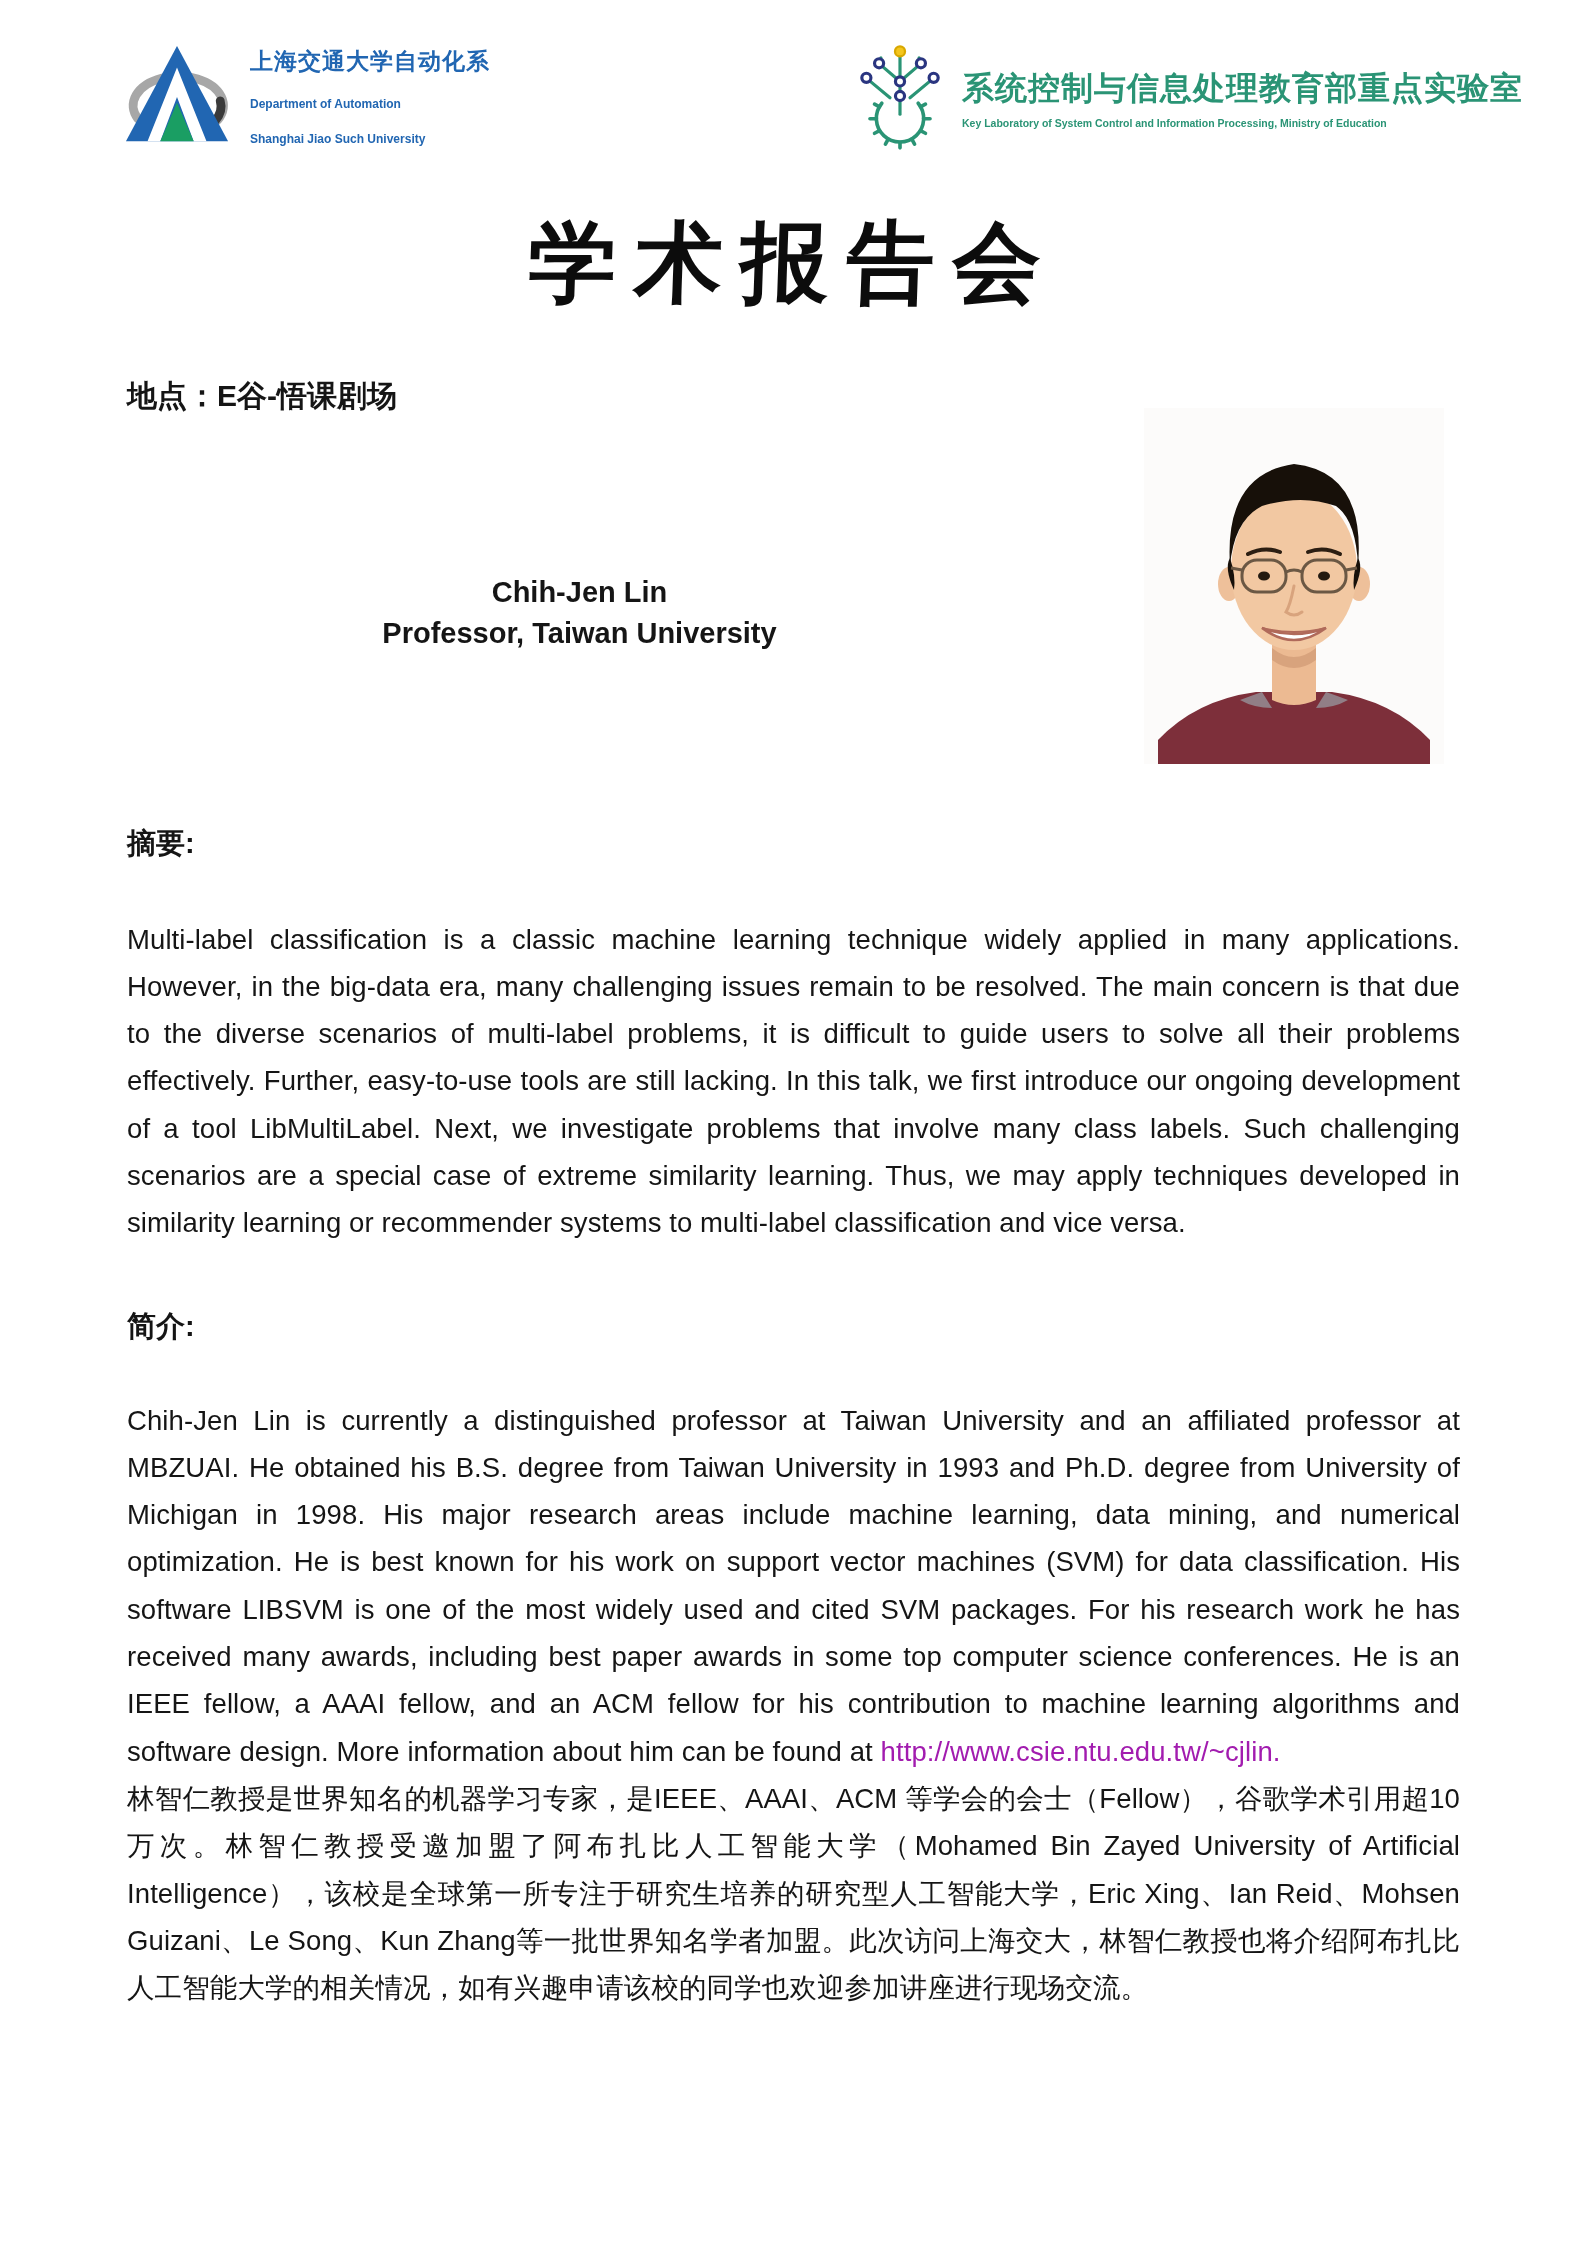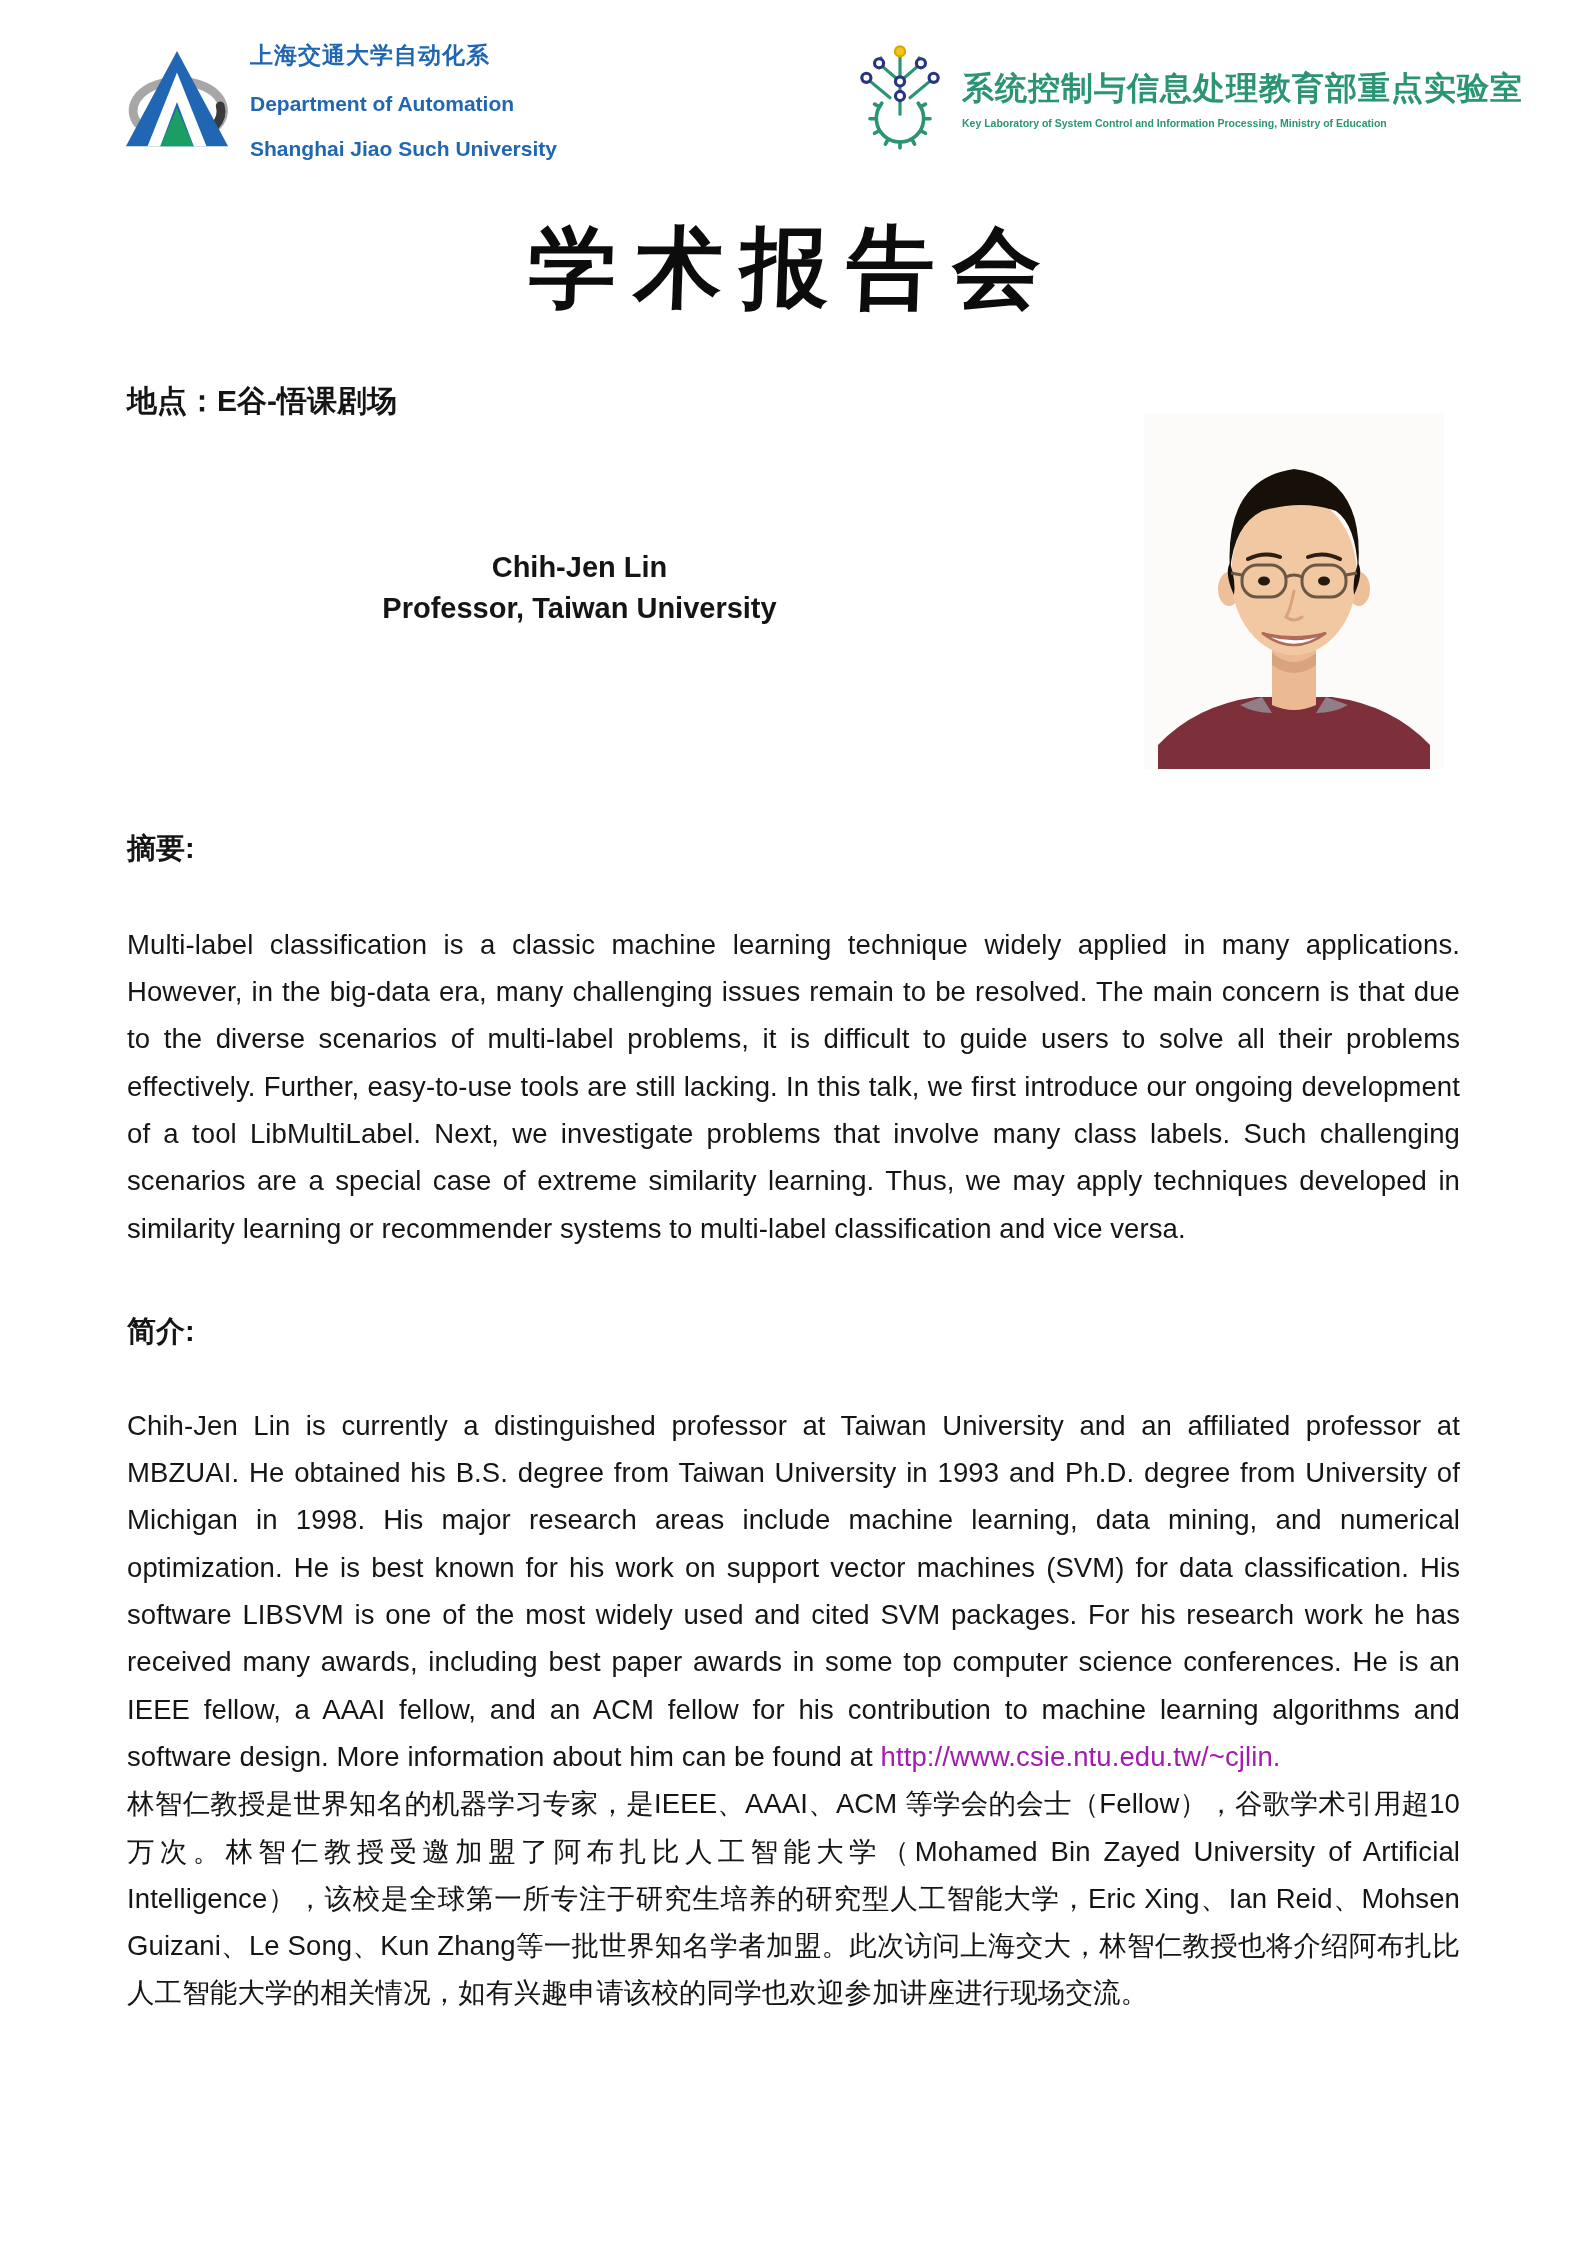--- a/index.html
+++ b/index.html
@@ -7,40 +7,40 @@
     width:1587px;height:2245px;position:relative;background:#ffffff;
     font-family:"Liberation Sans",sans-serif;color:#151515;overflow:hidden;
   }
   .content{padding:0 127px;}
 
   
   .header{display:flex;justify-content:space-between;align-items:flex-start;padding:40px 64px 0 118px;}
   .logo-block{display:flex;align-items:center;}
   .logo-left-text{margin-left:14px;color:#2166b2;}
   .logo-left-text .cn{font-size:23px;font-weight:bold;letter-spacing:1px;}
-  .logo-left-text .en{font-size:21px;font-weight:bold;line-height:1.15;margin-top:21px;}
+  .logo-left-text .en{font-size:12px;font-weight:bold;line-height:1.15;margin-top:21px;}
   .logo-right-text{margin-left:12px;color:#2a9475;}
   .logo-right-text .cn{font-size:32px;font-weight:bold;letter-spacing:1px;}
   .logo-right-text .en{font-size:10.5px;font-weight:bold;margin-top:6px;}
 
   
   .banner{
     margin-top:48px;text-align:center;font-family:"DejaVu Serif",serif;
     font-size:88px;font-weight:bold;letter-spacing:18px;color:#0c0c0c;
     transform:skewX(-2deg);
   }
 
   
   .meta{margin-top:50px;font-size:30px;font-weight:bold;line-height:1.55;}
 
   
   .main-row{margin-top:66px;display:flex;align-items:flex-start;}
   .talk-col{width:905px;}
   .talk-title{color:#1414cc;font-size:46px;font-weight:bold;text-align:center;line-height:2.16;}
-  .speaker-block{margin-top:56px;text-align:center;font-size:29px;font-weight:bold;line-height:1.42;}
+  .speaker-block{margin-top:86px;text-align:center;font-size:29px;font-weight:bold;line-height:1.42;}
   .photo-box{width:300px;height:356px;margin-left:auto;margin-right:16px;margin-top:-78px;background:#fdfcfb;}
 
   
   .sec-head{font-size:29px;font-weight:bold;margin-top:60px;}
   .para{font-size:27.5px;line-height:1.72;text-align:justify;margin-top:52px;letter-spacing:0.1px;}
   .bio-para{margin-top:50px;}
   a.cjlin-link{color:#a21caf;text-decoration:none;}
 </style>
 </head>
 <body>

